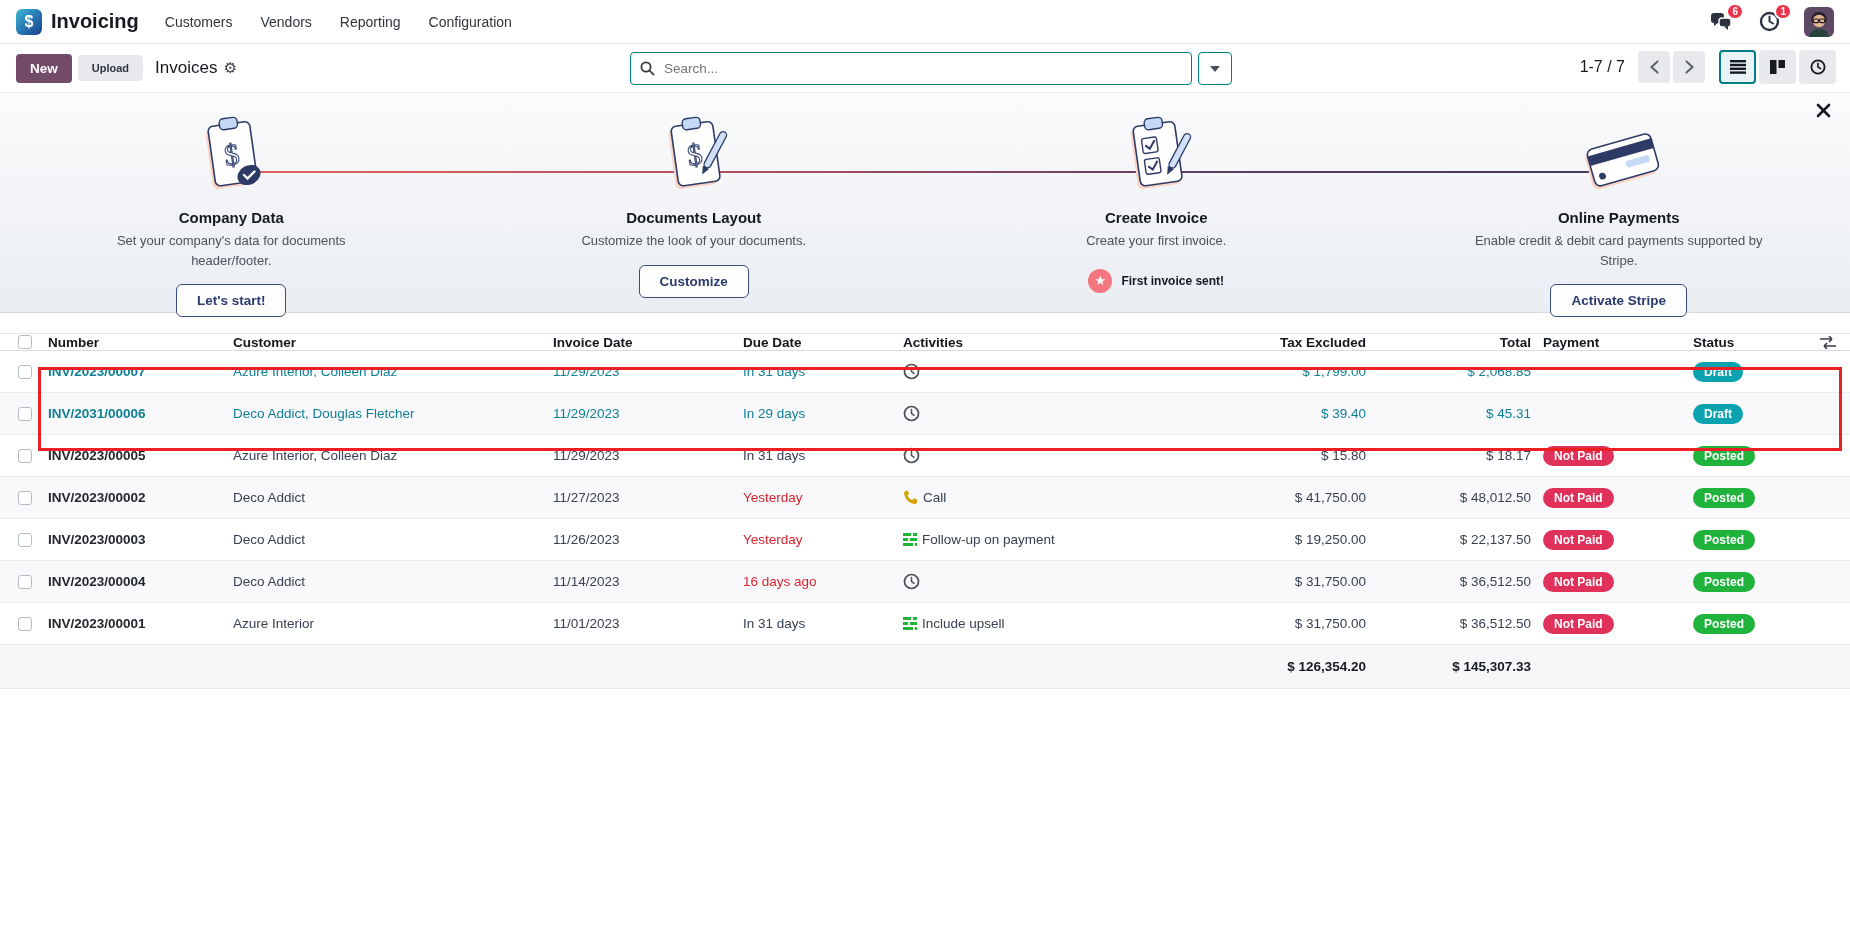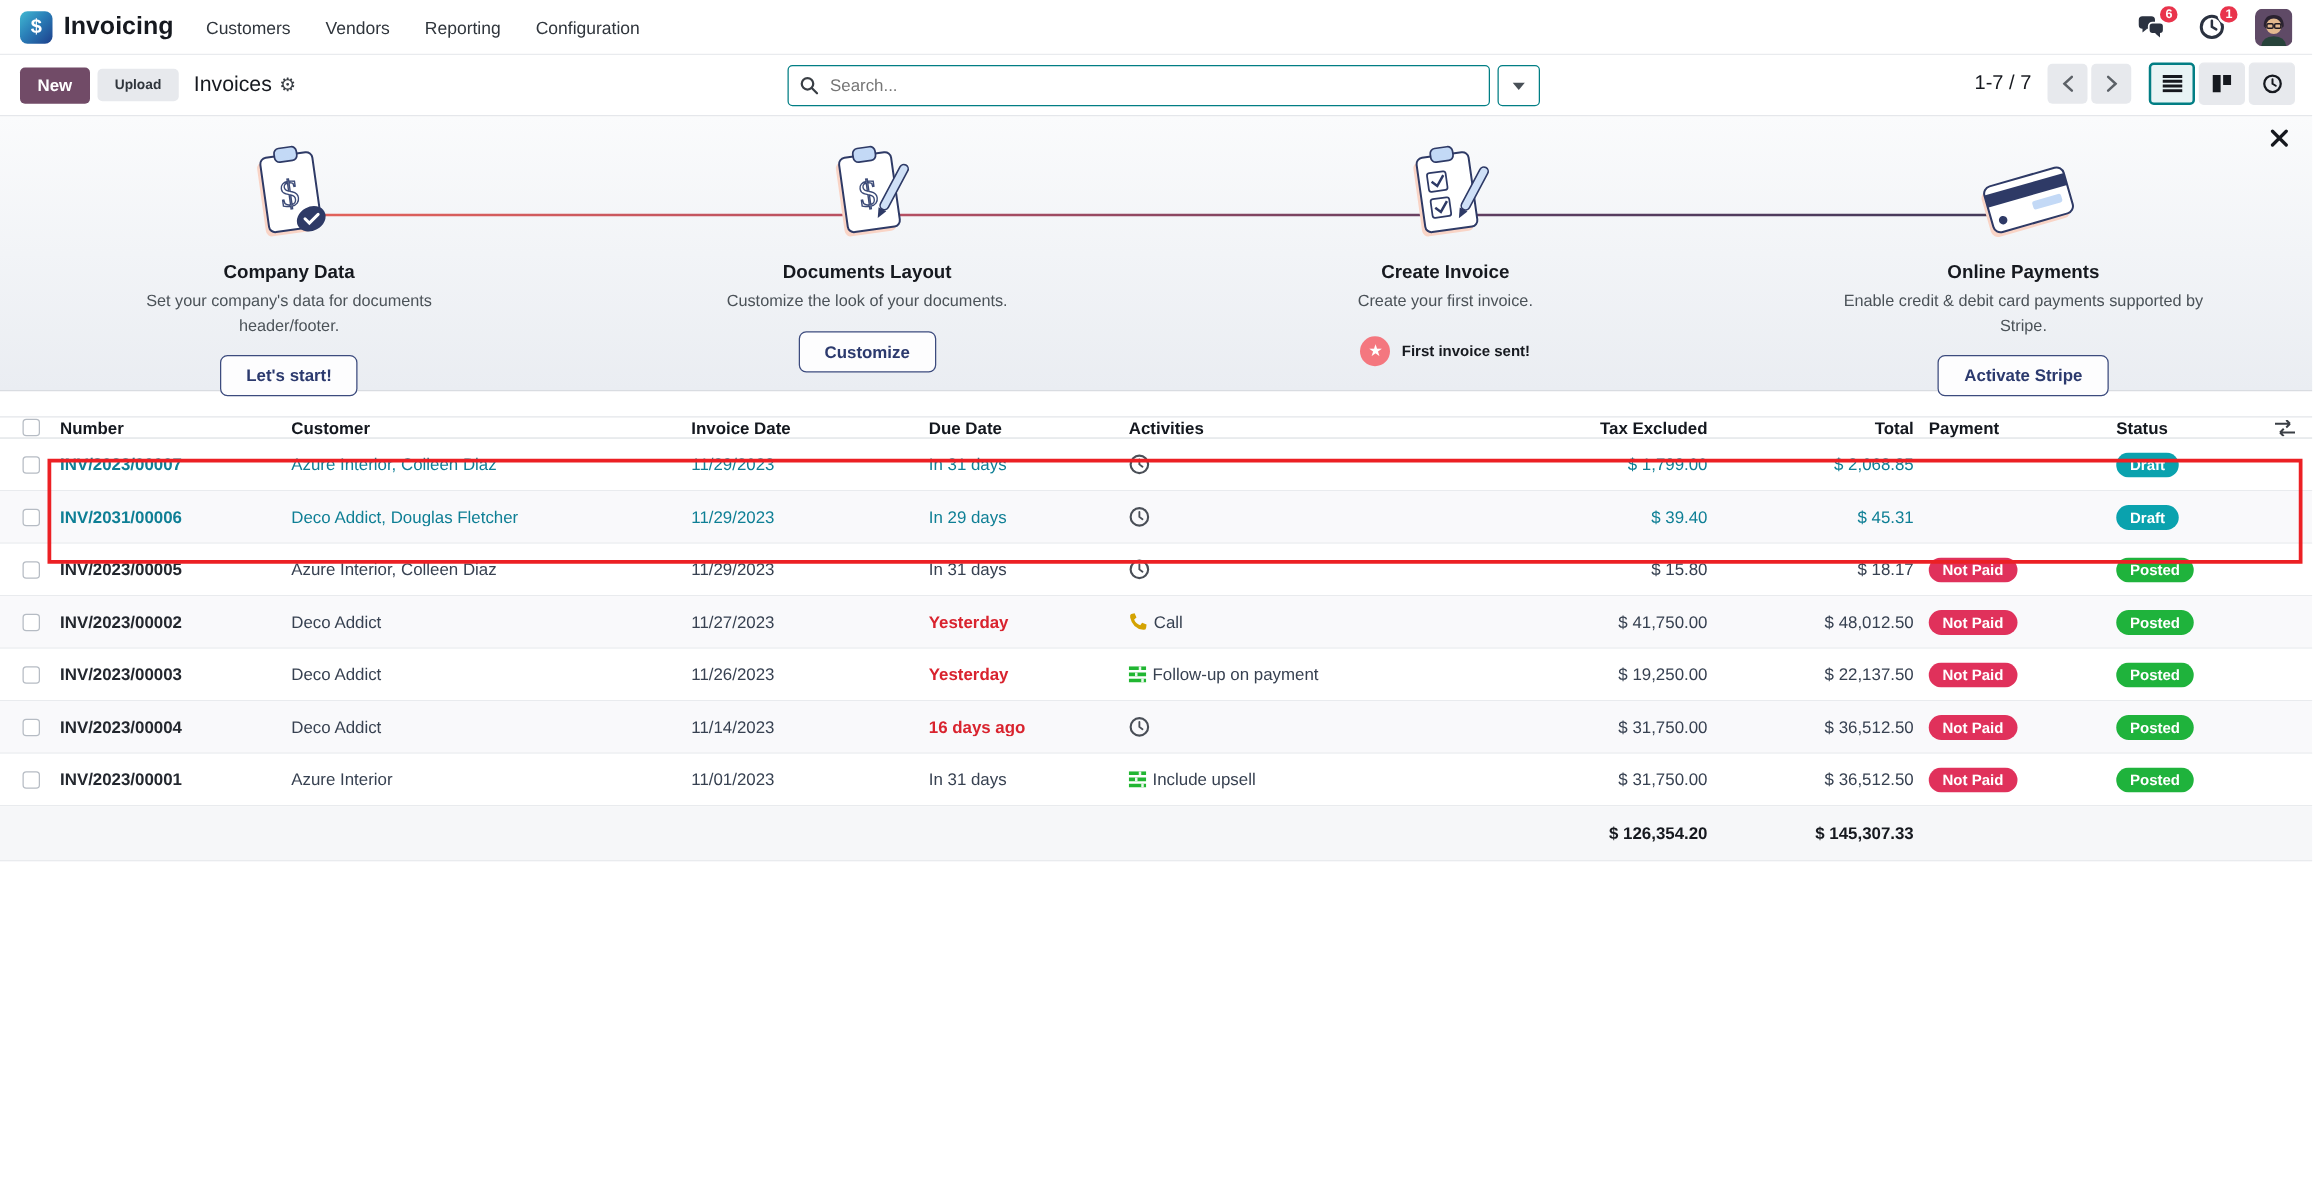--- a/index.html
+++ b/index.html
@@ -71,21 +71,21 @@
   .cell.r { text-align:right; padding-right:4px; padding-left:0; }
   .cbcell { display:flex; justify-content:flex-start; padding-left:18px; }
   .cb { width:14px; height:14px; border:1.5px solid #b6bcc4; border-radius:3px; background:#fff; cursor:pointer; }
   .adjcell { display:flex; justify-content:flex-end; padding-right:14px; cursor:pointer; }
 
   .trow { height:42px; border-bottom:1px solid #e9ebee; background:#fff; font-size:13.5px; color:#374151; cursor:pointer; }
   .trow:nth-child(even) { background:#f9f9fb; }
   .num { font-weight:600; color:#23272e; }
   .trow.draft .cell { color:#0e7f95; }
   .trow.draft .num { color:#0e7f95; }
-  .due.overdue span { color:#d9232e; font-weight:700; }
+  .due.overdue span { color:#d9232e; font-weight:400; }
   .actcell { display:flex; align-items:center; gap:5px; }
   .act-btn { display:flex; align-items:center; justify-content:center; cursor:pointer; }
   .badge { display:inline-block; border-radius:11px; padding:4px 11px; font-size:12px; font-weight:700; color:#fff; line-height:1; }
   .badge-notpaid { background:#e0315b; }
   .badge-draft { background:#0aa2ae; }
   .badge-posted { background:#1fb33c; }
 
   .tfoot { height:44px; background:#f6f7f9; border-bottom:1px solid #e9ebee; font-size:13.5px; }
   .tfoot .cell { font-weight:700; color:#16191f; }
 

